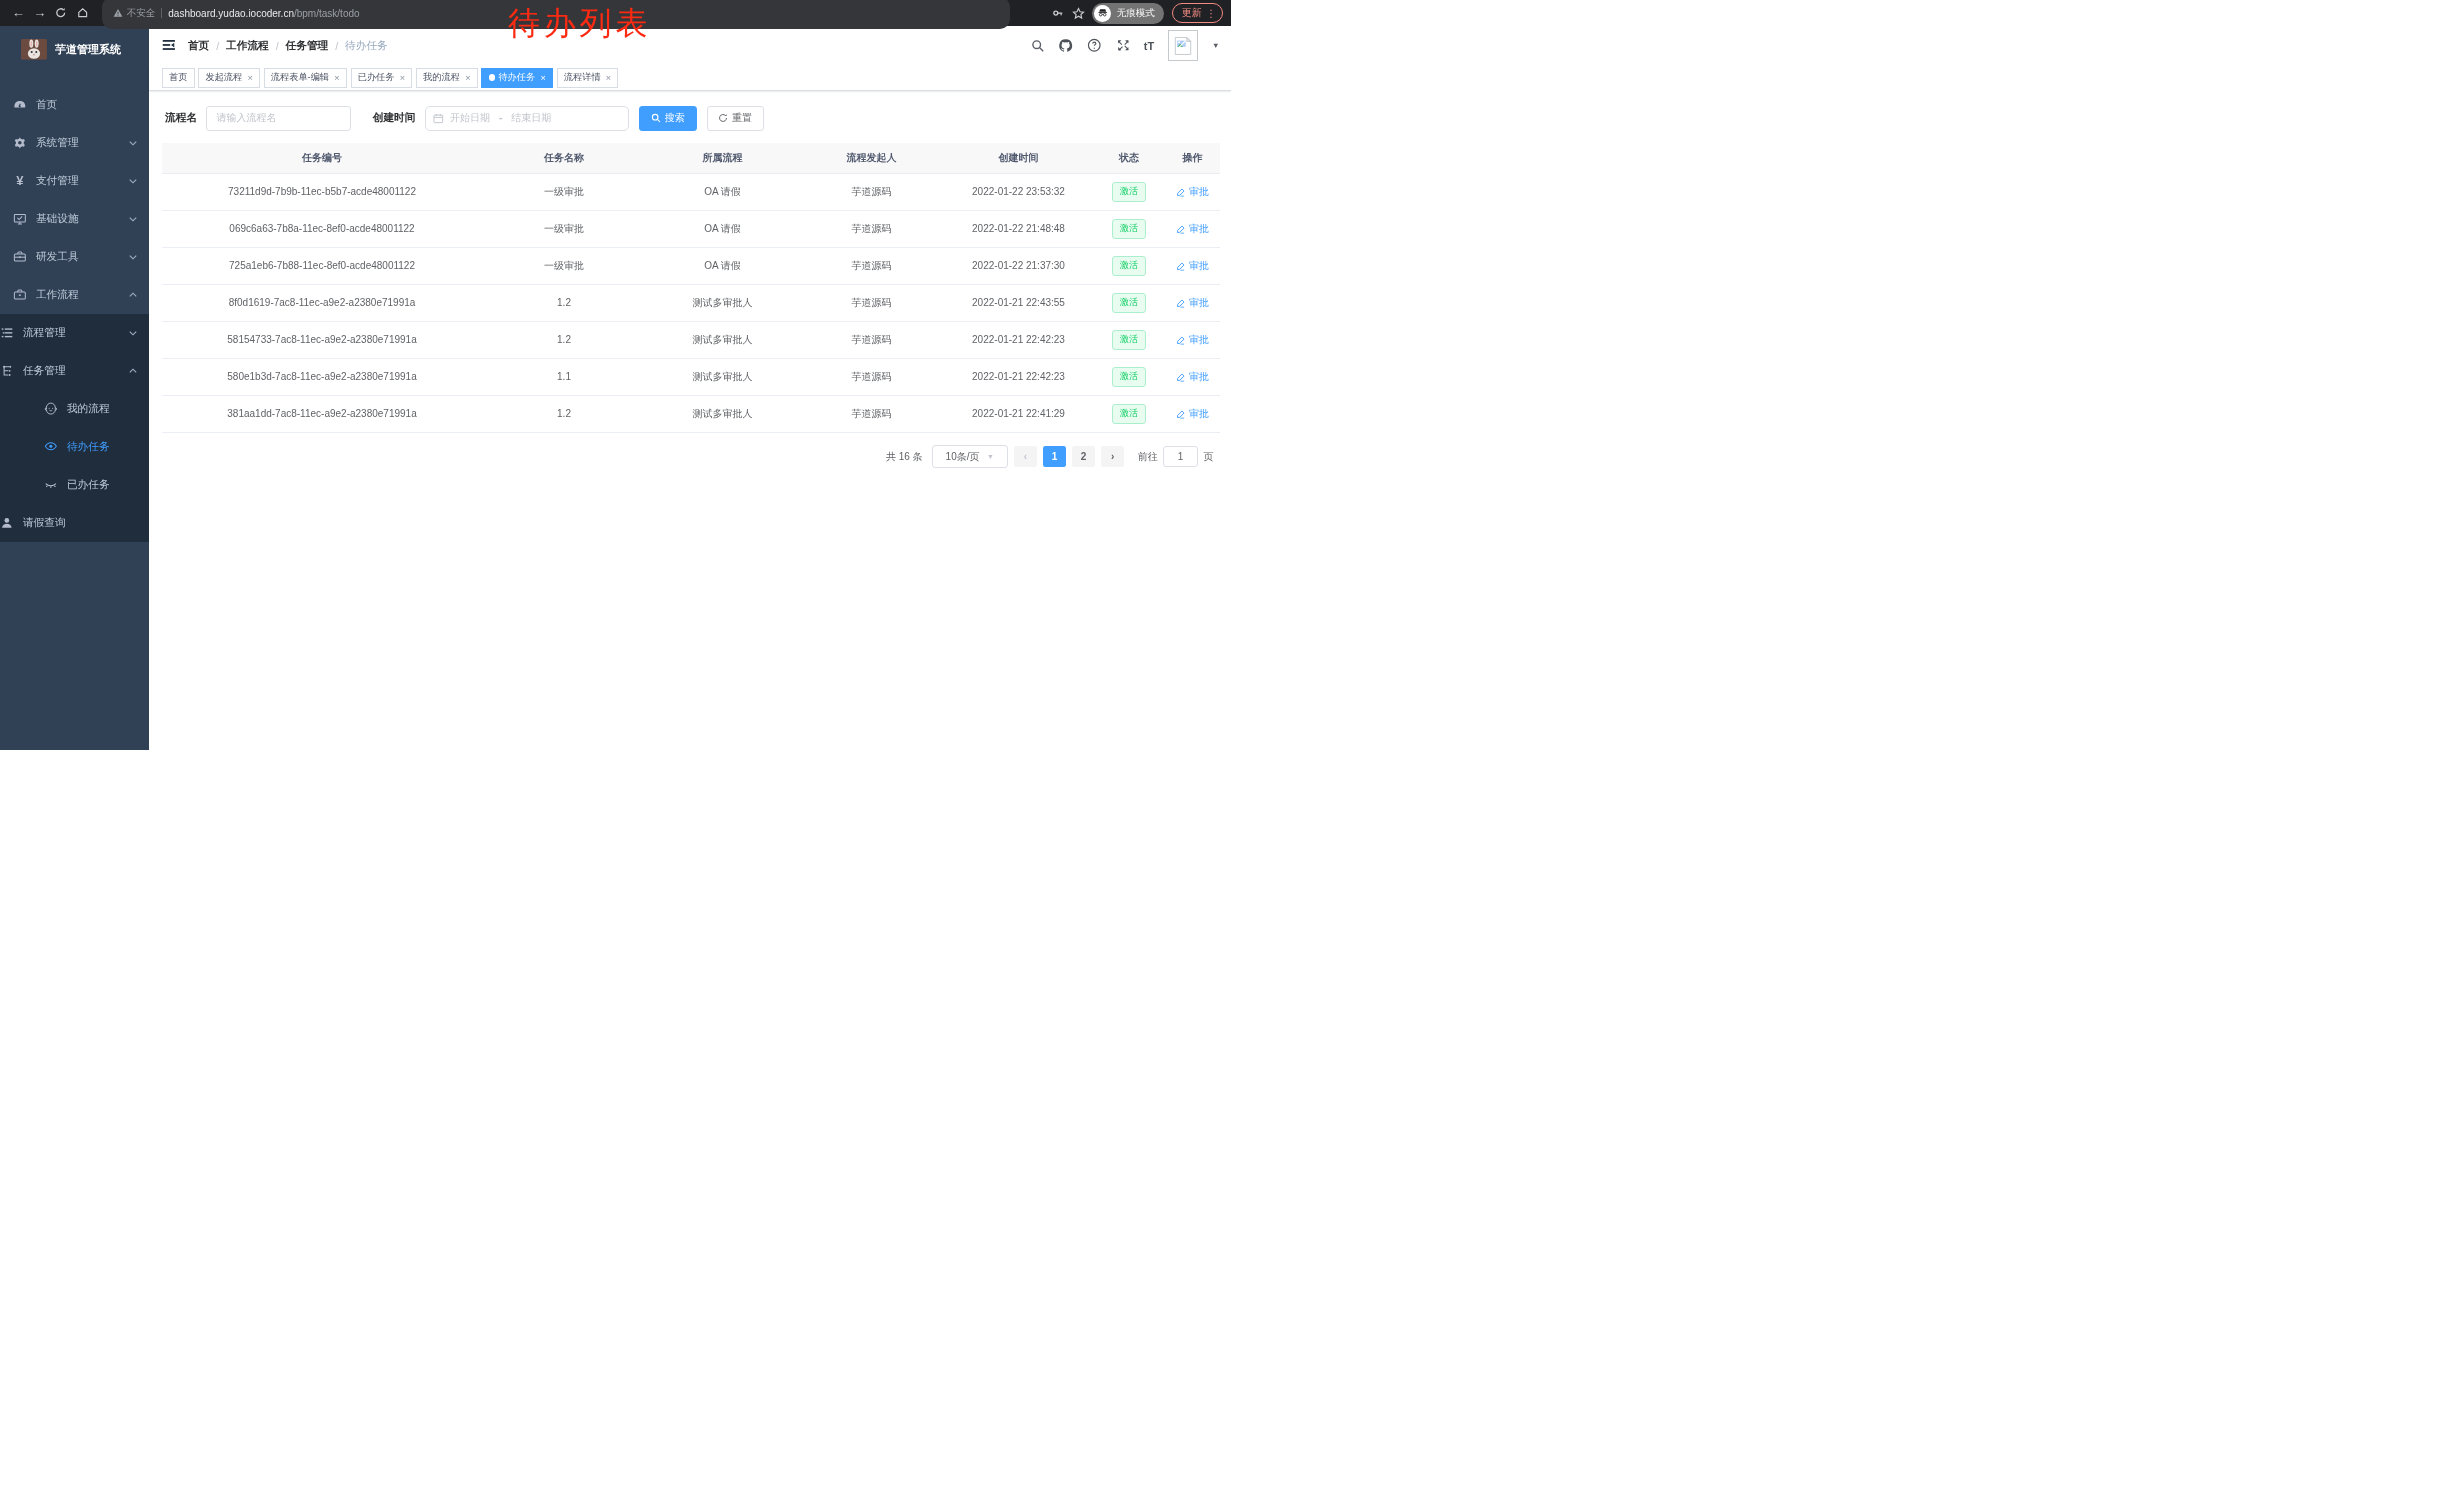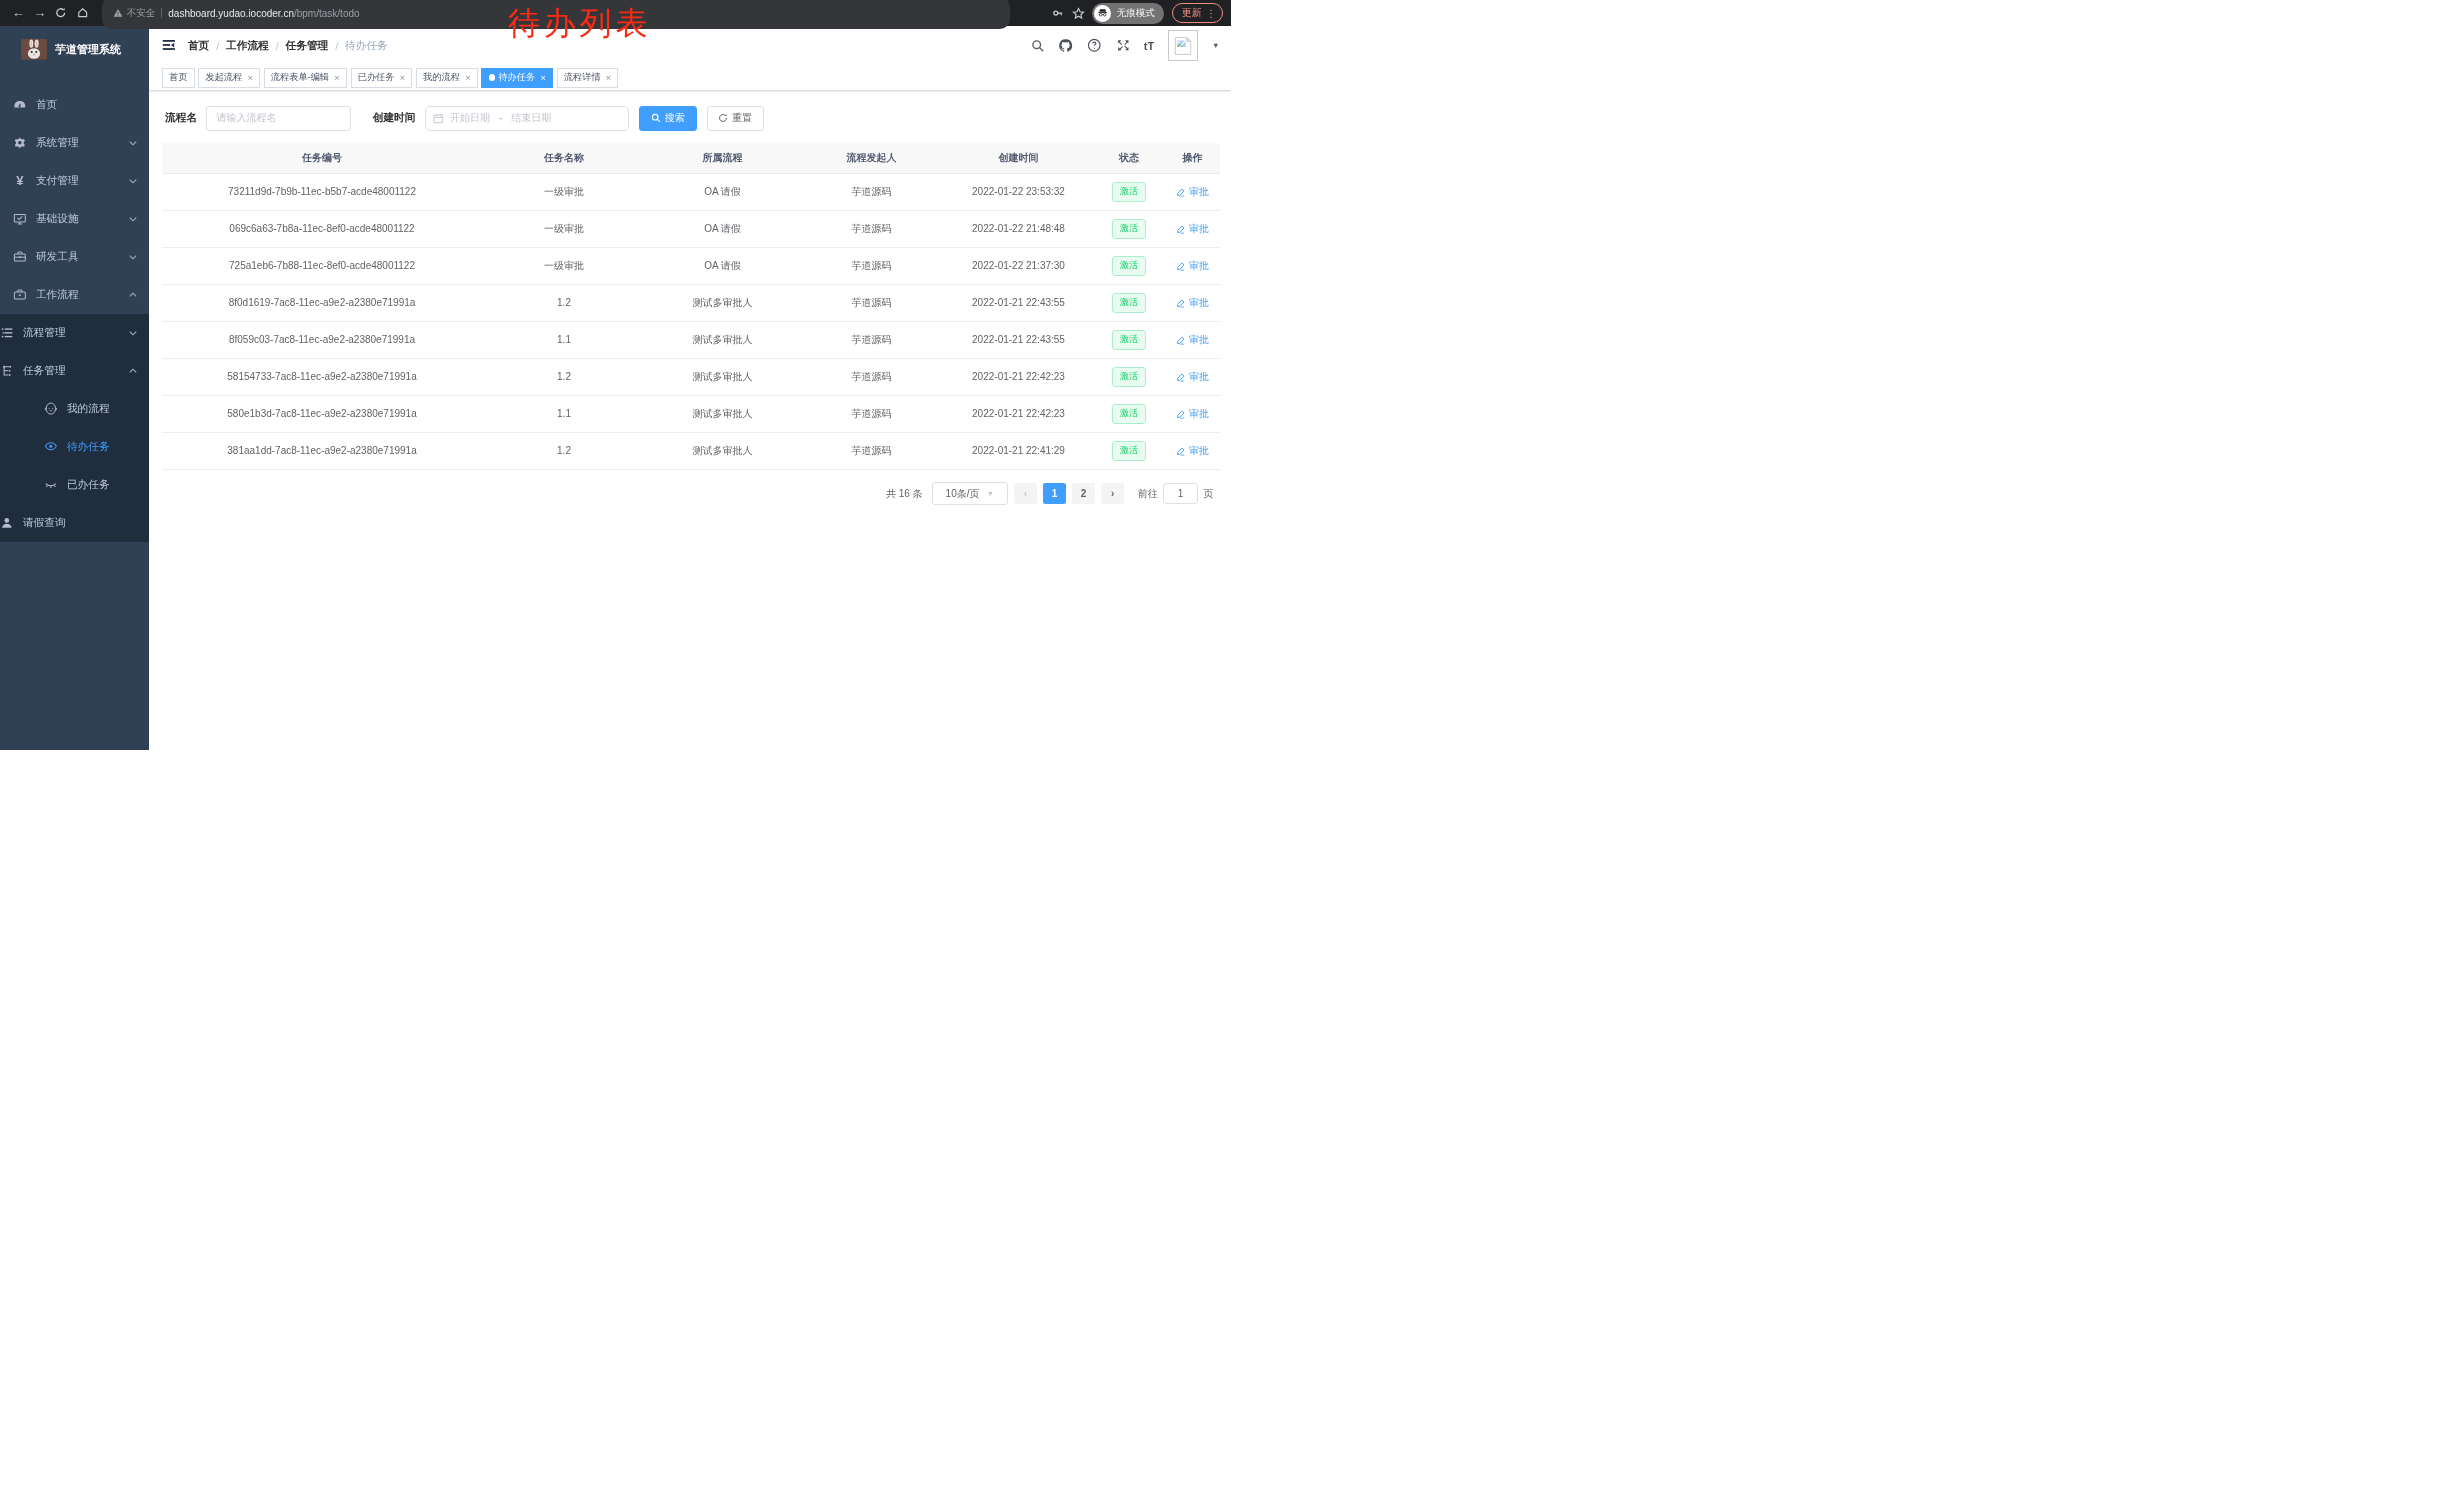--- a/index.html
+++ b/index.html
@@ -558,37 +558,20 @@
             <span class="oplink">
               <svg width="10" height="10" viewBox="0 0 16 16" fill="none" stroke="#409eff" stroke-width="1.5">
                     <path d="M9.5 3.2l3.3 3.3L6 13.3l-3.6.3.3-3.6z"></path>
                     <path d="M7 14.6h6" stroke-width="1.3"></path>
                   </svg>
               <span>审批</span>
             </span>
           </td>
         </tr>
             <tr>
-          <td>8f059c03-7ac8-11ec-a9e2-a2380e71991a</td>
-          <td>1.1</td>
-          <td>测试多审批人</td>
-          <td>芋道源码</td>
-          <td>2022-01-21 22:43:55</td>
-          <td><span class="badge">激活</span></td>
-          <td>
-            <span class="oplink">
-              <svg width="10" height="10" viewBox="0 0 16 16" fill="none" stroke="#409eff" stroke-width="1.5">
-                    <path d="M9.5 3.2l3.3 3.3L6 13.3l-3.6.3.3-3.6z"></path>
-                    <path d="M7 14.6h6" stroke-width="1.3"></path>
-                  </svg>
-              <span>审批</span>
-            </span>
-          </td>
-        </tr>
-            <tr>
           <td>58154733-7ac8-11ec-a9e2-a2380e71991a</td>
           <td>1.2</td>
           <td>测试多审批人</td>
           <td>芋道源码</td>
           <td>2022-01-21 22:42:23</td>
           <td><span class="badge">激活</span></td>
           <td>
             <span class="oplink">
               <svg width="10" height="10" viewBox="0 0 16 16" fill="none" stroke="#409eff" stroke-width="1.5">
                     <path d="M9.5 3.2l3.3 3.3L6 13.3l-3.6.3.3-3.6z"></path>

